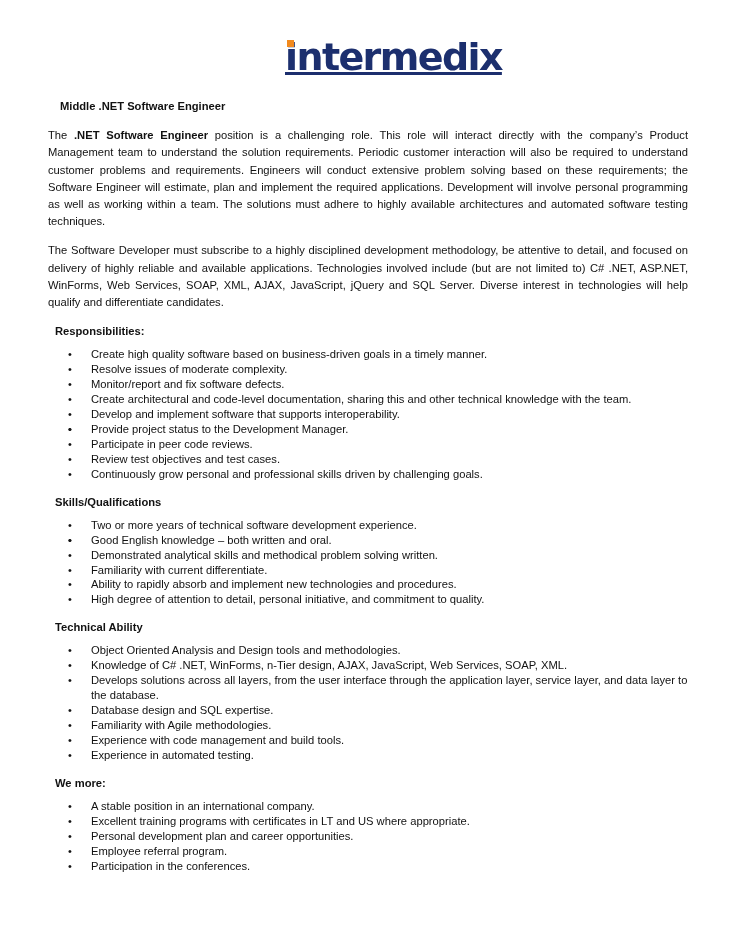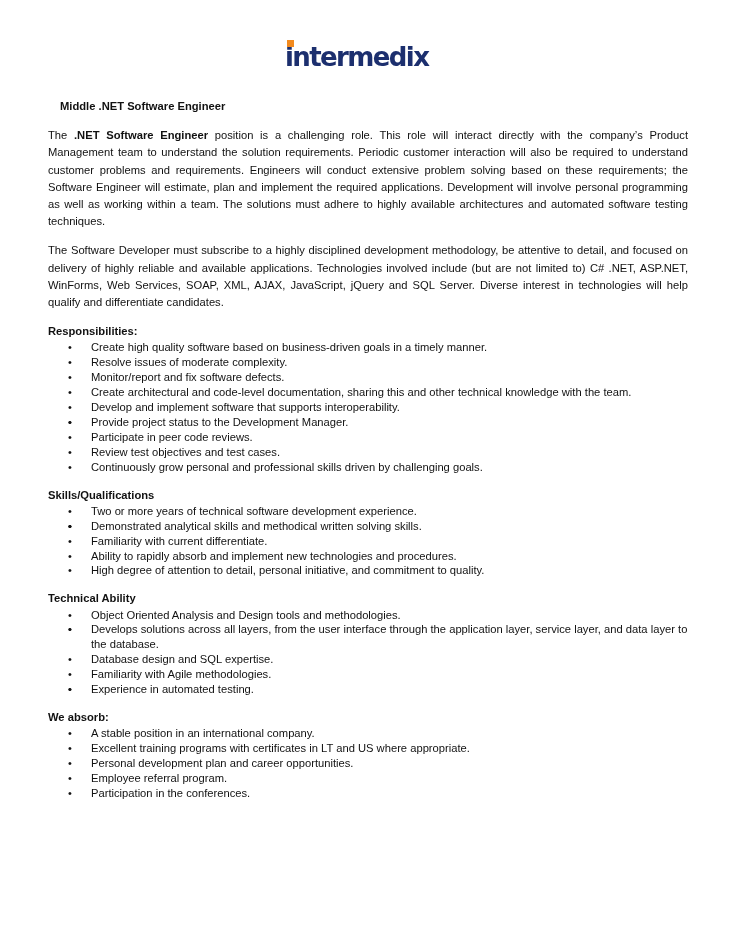--- a/index.html
+++ b/index.html
@@ -3,33 +3,33 @@
 <meta charset="utf-8">
 <style>
   html, body { margin: 0; padding: 0; background: #ffffff; }
   body {
     width: 731px; height: 946px; position: relative; overflow: hidden;
     font-family: "Liberation Sans", sans-serif; color: #111;
   }
   .logo {
     position: absolute; left: 285px; top: 38px;
     font-family: "DejaVu Sans", sans-serif; font-weight: bold;
-    font-size: 26px; letter-spacing: -1.6px; color: #1c2f6e; line-height: 38px;
+    font-size: 38px; letter-spacing: -1.6px; color: #1c2f6e; line-height: 38px; text-decoration: underline;
   }
   .logo .idot {
     position: absolute; left: 2px; top: 2px; width: 7px; height: 7px; background: #f28a1e;
   }
   .page {
     position: absolute; left: 48px; top: 98px; width: 640px;
     font-size: 11.2px; line-height: 17.2px;
   }
   .job-title { font-weight: bold; margin: 0 0 12px 12px; }
   .para { text-align: justify; margin: 0 0 12px 0; }
   .para b { font-weight: bold; }
-  .section-head { font-weight: bold; margin: 0; }
+  .section-head { font-weight: bold; margin: 7px; }
   ul.blist { list-style: none; margin: 0 0 12px 0; padding: 0; }
   ul.blist li { position: relative; padding-left: 43px; line-height: 14.9px; }
   ul.blist li .bullet {
     position: absolute; left: 20px; top: 0; font-size: 11px;
   }
 </style>
 </head>
 <body>
 
 <div class="logo">
@@ -58,41 +58,41 @@
           <li><span class="bullet">•</span><span>Participate in peer code reviews.</span></li>
           <li><span class="bullet">•</span><span>Review test objectives and test cases.</span></li>
           <li><span class="bullet">•</span><span>Continuously grow personal and professional skills driven by challenging goals.</span></li>
         </ul>
       </div>
       <div>
         <p class="section-head">Skills/Qualifications</p>
         <ul class="blist">
           <li><span class="bullet">•</span><span>Two or more years of technical software development experience.</span></li>
           <li><span class="bullet">•</span></li>
-          <li><span class="bullet">•</span></li>
-          <li><span class="bullet">•</span><span>Demonstrated analytical skills and methodical written solving skills.</span></li>
+          <li><span class="bullet">•</span><span>Good English knowledge – both written and oral.</span></li>
+          <li><span class="bullet">•</span><span>Demonstrated analytical skills and methodical problem solving written.</span></li>
           <li><span class="bullet">•</span><span>Familiarity with current differentiate.</span></li>
           <li><span class="bullet">•</span><span>Ability to rapidly absorb and implement new technologies and procedures.</span></li>
           <li><span class="bullet">•</span><span>High degree of attention to detail, personal initiative, and commitment to quality.</span></li>
         </ul>
       </div>
       <div>
         <p class="section-head">Technical Ability</p>
         <ul class="blist">
           <li><span class="bullet">•</span><span>Object Oriented Analysis and Design tools and methodologies.</span></li>
-          <li><span class="bullet">•</span></li>
+          <li><span class="bullet">•</span><span>Knowledge of C# .NET, WinForms, n-Tier design, AJAX, JavaScript, Web Services, SOAP, XML.</span></li>
           <li><span class="bullet">•</span><span>Develops solutions across all layers, from the user interface through the application layer, service layer, and data layer to the database.</span></li>
           <li><span class="bullet">•</span><span>Database design and SQL expertise.</span></li>
           <li><span class="bullet">•</span><span>Familiarity with Agile methodologies.</span></li>
-          <li><span class="bullet">•</span></li>
+          <li><span class="bullet">•</span><span>Experience with code management and build tools.</span></li>
           <li><span class="bullet">•</span><span>Experience in automated testing.</span></li>
         </ul>
       </div>
       <div>
-        <p class="section-head">We absorb:</p>
+        <p class="section-head">We more:</p>
         <ul class="blist">
           <li><span class="bullet">•</span><span>A stable position in an international company.</span></li>
           <li><span class="bullet">•</span><span>Excellent training programs with certificates in LT and US where appropriate.</span></li>
           <li><span class="bullet">•</span><span>Personal development plan and career opportunities.</span></li>
           <li><span class="bullet">•</span><span>Employee referral program.</span></li>
           <li><span class="bullet">•</span><span>Participation in the conferences.</span></li>
         </ul>
       </div>
     </div>
 </div>

